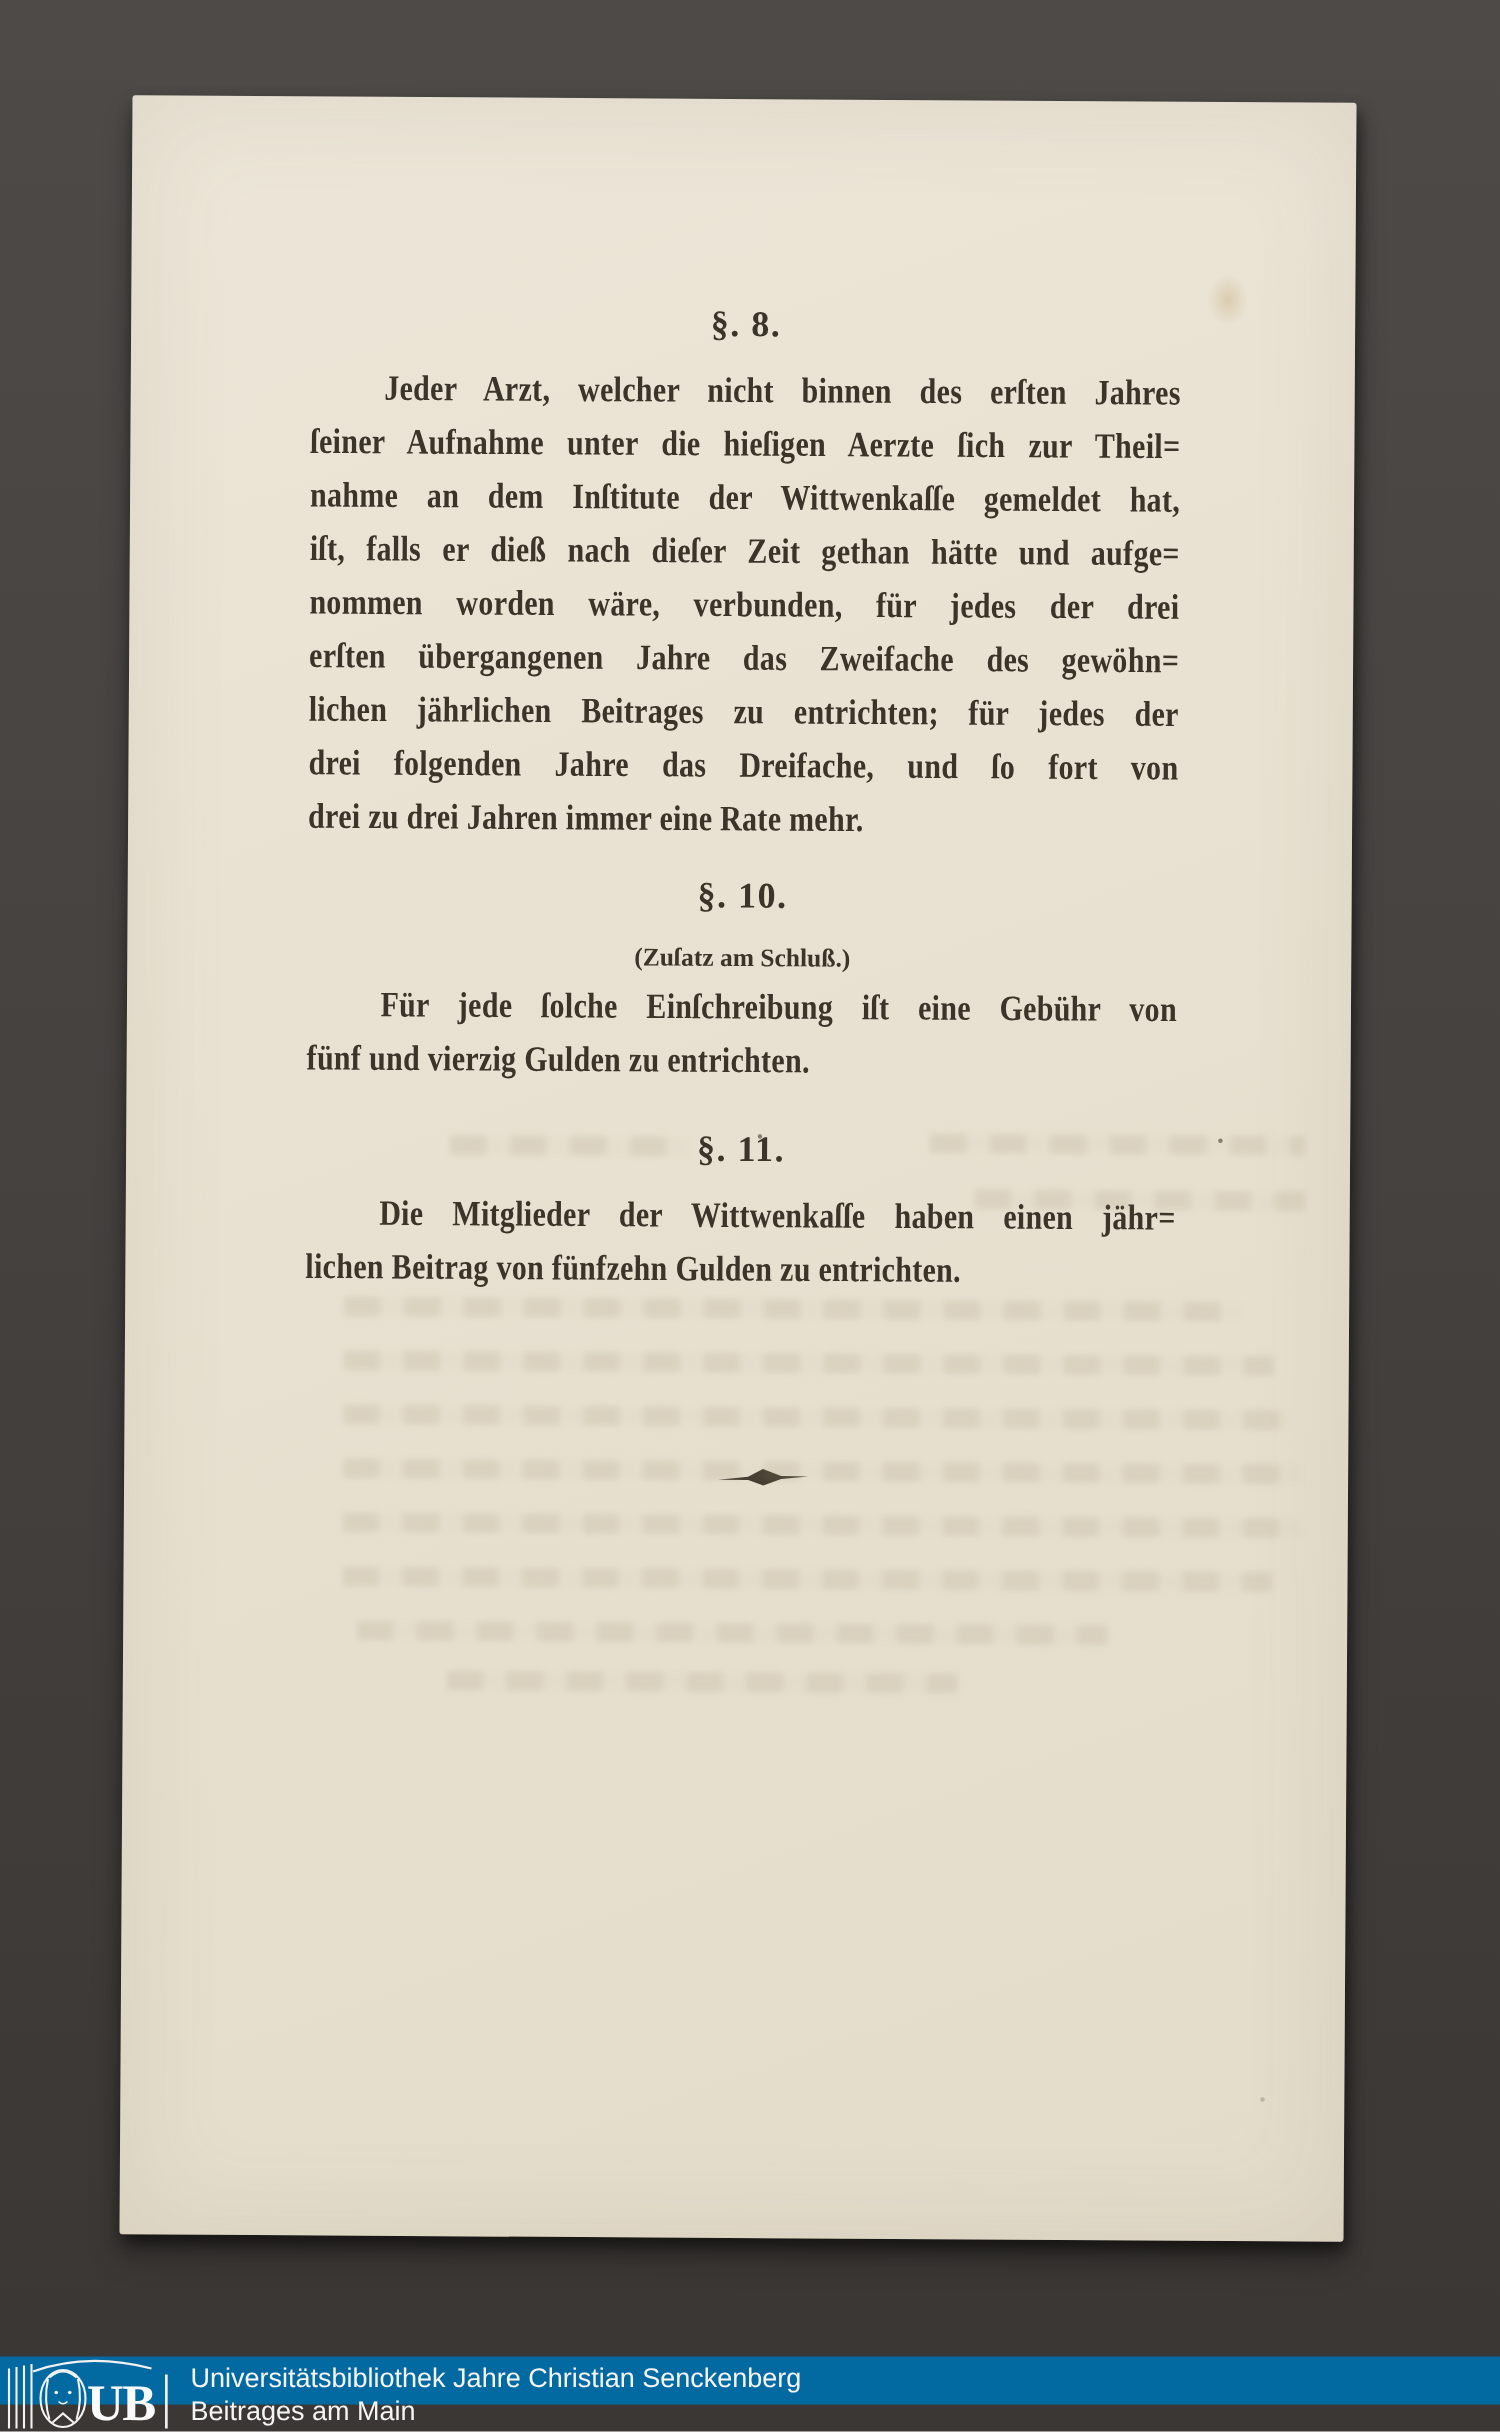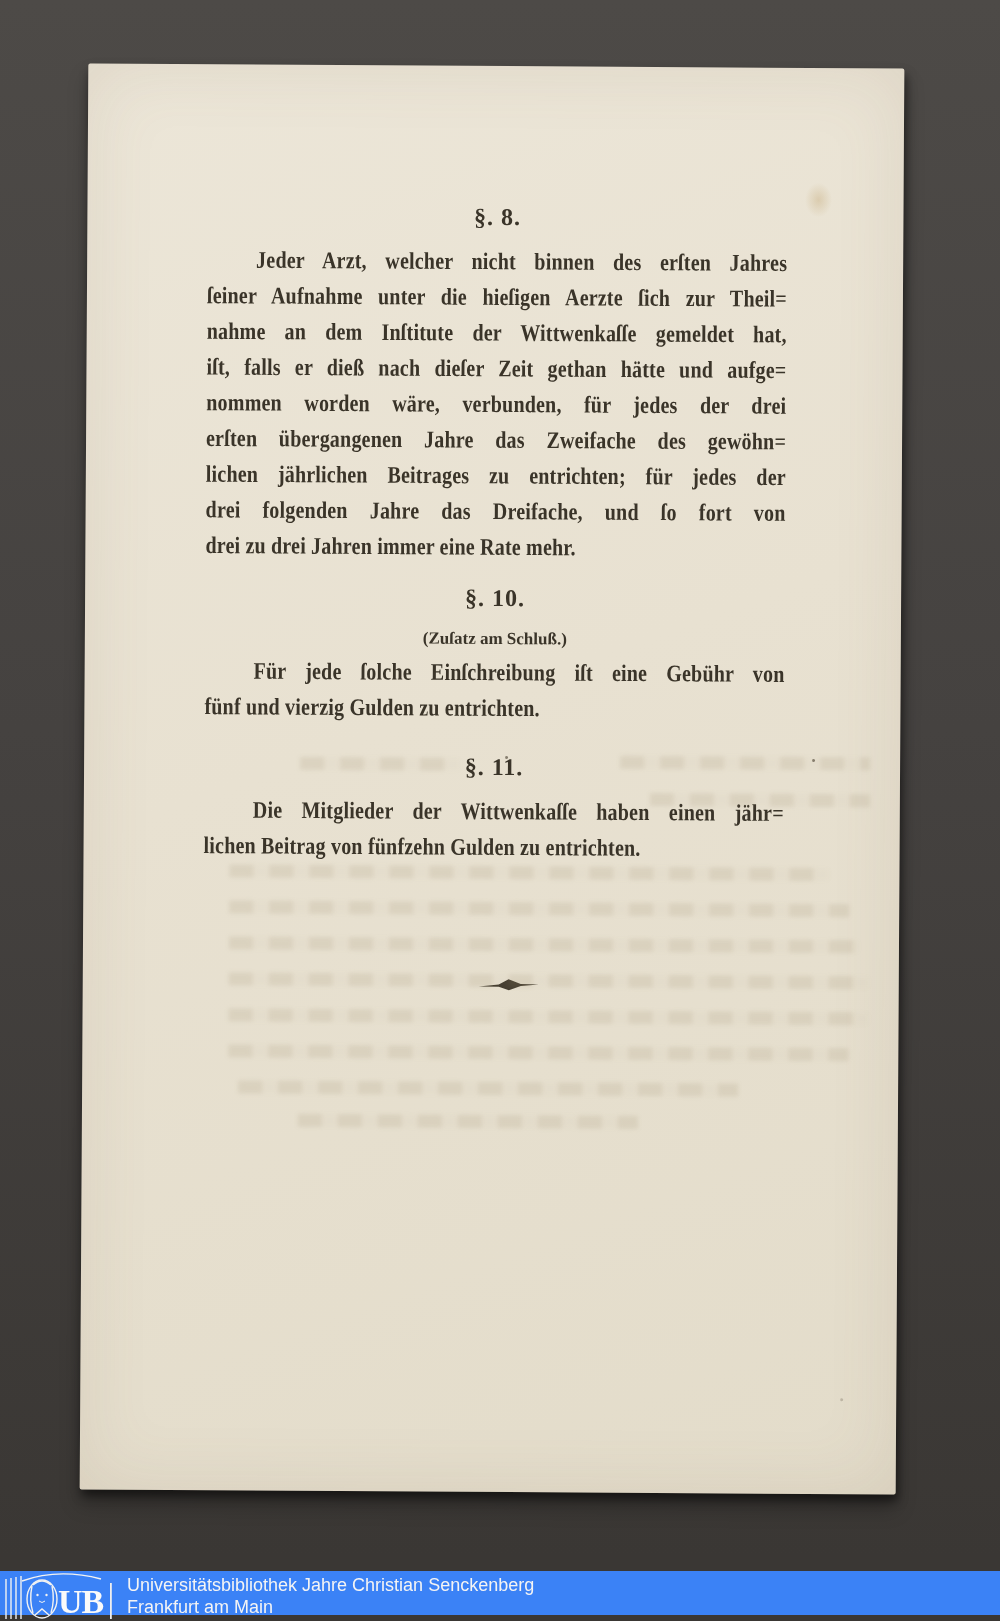--- a/index.html
+++ b/index.html
@@ -47,22 +47,22 @@
       rgba(150,133,100,0.28) 0 24px, rgba(150,133,100,0.05) 24px 40px);
   }
   .stain{
     position:absolute;left:713px;top:109px;width:36px;height:46px;
     background:radial-gradient(closest-side,rgba(190,160,105,0.35),rgba(190,160,105,0) 75%);
   }
   .speck{position:absolute;width:3px;height:3px;border-radius:50%;background:rgba(70,60,45,0.6);}
 
   
   .footer-bar{
-    position:absolute;left:0;top:1571px;width:1000px;height:44px;
-    background:#3b82f6;
+    position:absolute;left:0;top:1571px;width:1000px;height:32px;
+    background:#0369a1;
   }
   .ub-logo{position:absolute;left:2px;top:1px;}
   .footer-text{
     position:absolute;left:127px;top:3px;
     font-family:"Liberation Sans", sans-serif;
     font-size:18px;line-height:22px;color:#f4f4f4;
   }
 </style>
 </head>
 <body>
@@ -137,17 +137,17 @@
         <path d="M33,43 L40,37 L47,43"></path>
         <path d="M37,29 Q40,32 43,29" stroke-width="1"></path>
       </g>
       <circle cx="35.5" cy="23" r="1.2" fill="#f2f2f2"></circle>
       <circle cx="44.5" cy="23" r="1.2" fill="#f2f2f2"></circle>
       <text x="56" y="41" font-family="Liberation Serif, serif" font-weight="bold" font-size="34" letter-spacing="-1" fill="#fafafa">UB</text>
       <rect x="108" y="11" width="1.8" height="36" fill="#eeeeee"></rect>
     </svg>
     <div class="footer-text">
       <div>Universitätsbibliothek Jahre Christian Senckenberg</div>
-      <div>Frankfurt am Main</div>
+      <div>Beitrages am Main</div>
     </div>
   </div>
 
 </div>
 
 </body></html>

